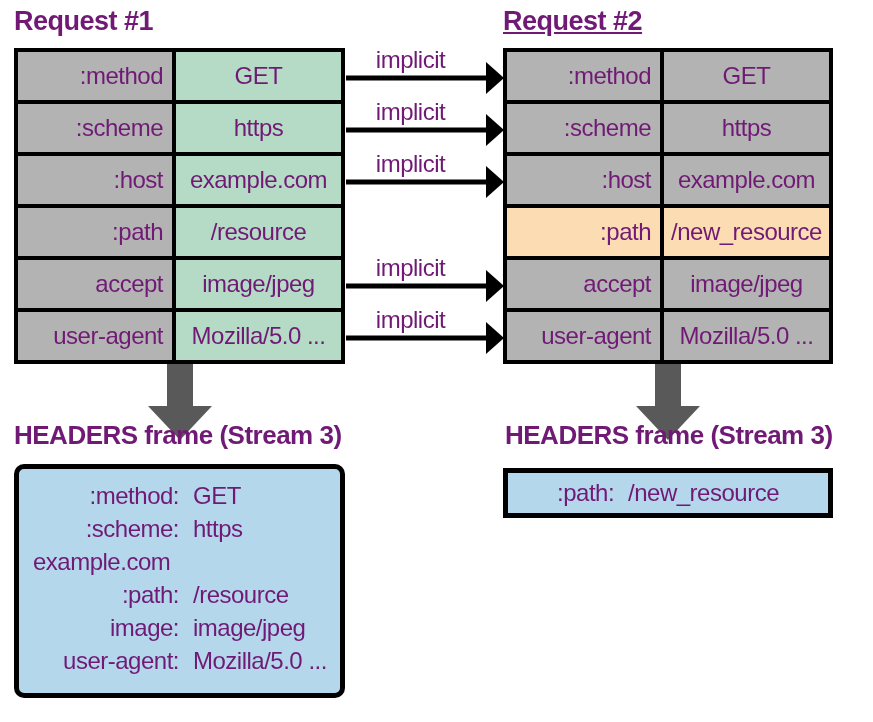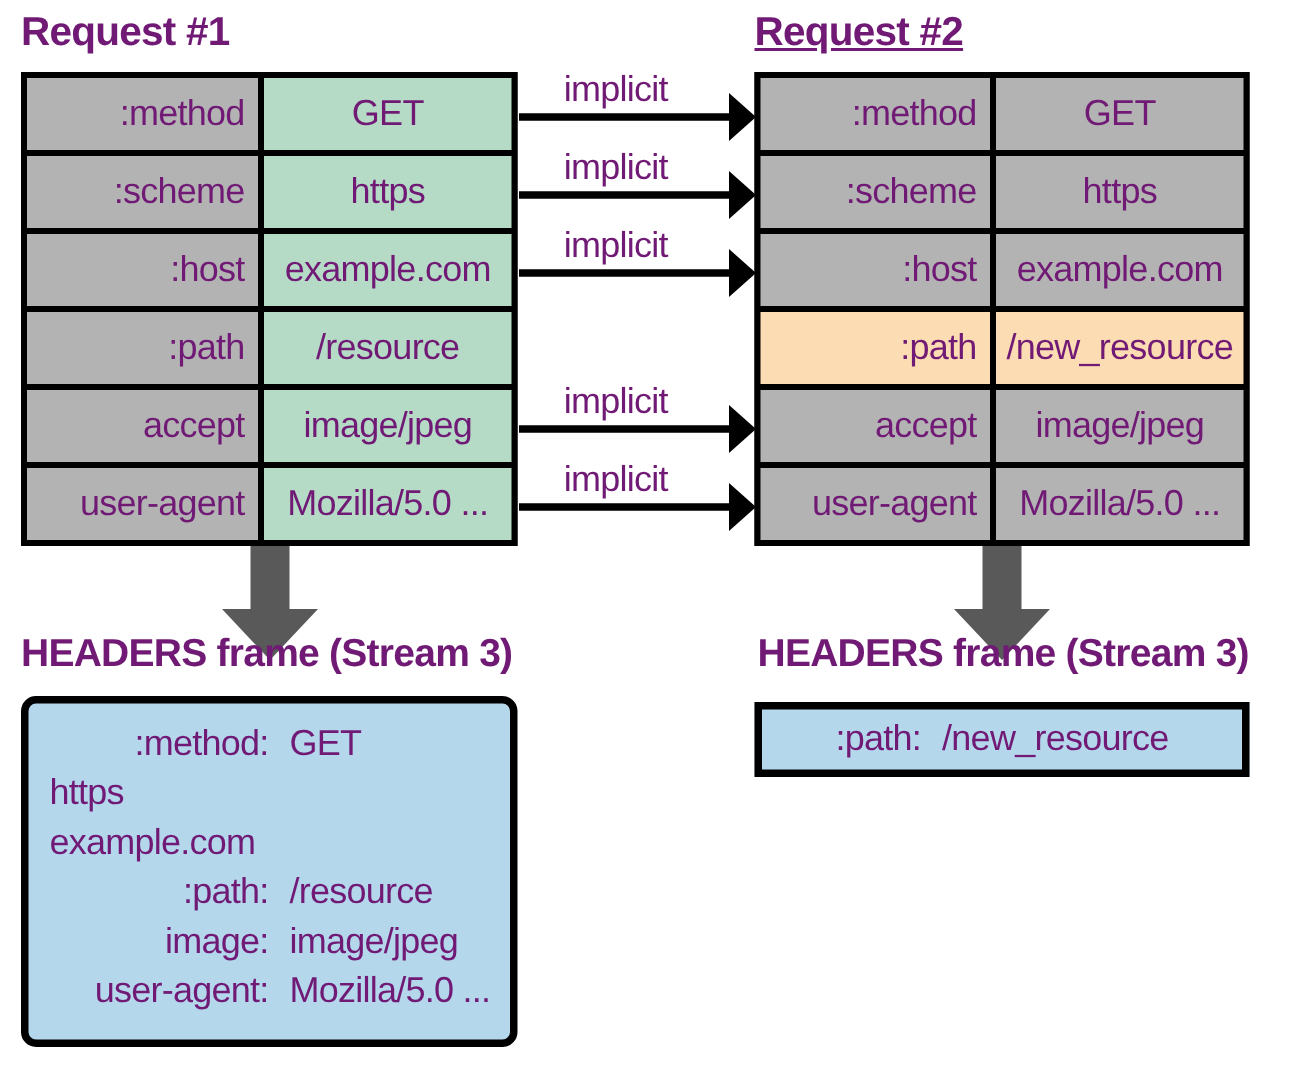--- a/index.html
+++ b/index.html
@@ -143,20 +143,21 @@
 
   <div class="frame-title ft1">HEADERS frame (Stream 3)</div>
   <div class="frame-title ft2">HEADERS frame (Stream 3)</div>
 
   <div class="frame-box fb1">
     <div class="fline">
       <span class="fkey">:method:</span>
       <span class="fval">GET</span>
     </div>
     <div class="fline">
+      <span class="fkey">:scheme:</span>
       <span class="fval">https</span>
     </div>
     <div class="fline">
       <span class="fval">example.com</span>
     </div>
     <div class="fline">
       <span class="fkey">:path:</span>
       <span class="fval">/resource</span>
     </div>
     <div class="fline">

